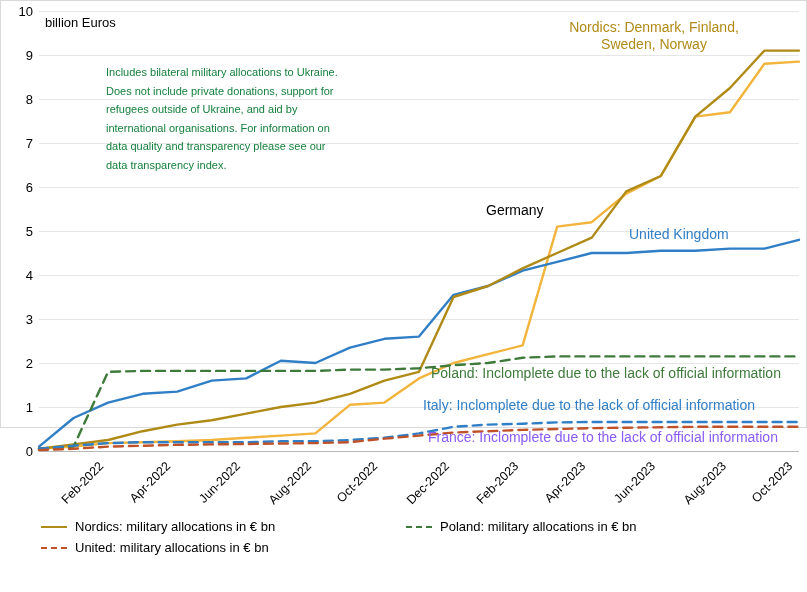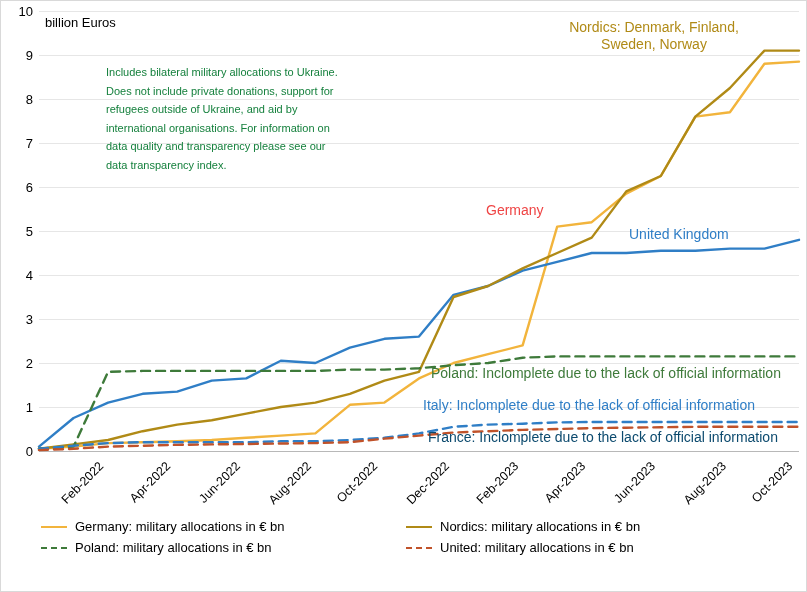--- a/index.html
+++ b/index.html
@@ -10,21 +10,21 @@
   body {
     width: 807px;
     height: 592px;
     font-family: "Liberation Sans", sans-serif;
     color: #000000;
     overflow: hidden;
   }
   #chart-root {
     position: relative;
     width: 807px;
-    height: 592px;
+    height: 428px;
     box-sizing: border-box;
     border: 1px solid #d9d9d9;
     background: #ffffff;
   }
   .plot-area {
     position: absolute;
     left: 38px;
     top: 10px;
     width: 760px;
     height: 440px;
@@ -180,35 +180,31 @@
     <div>international organisations.  For information on</div>
     <div>data quality and transparency please see our</div>
     <div>data transparency index.</div>
   </div>
 
   <div class="series-label multi" style="left:548px; top:18px; width:210px; color:#b08a16;">
     <div>Nordics: Denmark, Finland,</div>
     <div>Sweden, Norway</div>
   </div>
 
-  <div class="series-label" style="left:485px; top:201px; color:#ef4444;text-align:center;">Germany</div>
+  <div class="series-label" style="left:485px; top:201px; color:#000000;text-align:center;">Germany</div>
 
   <div class="series-label" style="left:628px; top:225px; color:#2f7ec6;text-align:center;">United Kingdom</div>
 
   <div class="series-label" style="left:430px; top:364px; color:#3e7a3a;">Poland: Inclomplete due to the lack of official information</div>
 
   <div class="series-label" style="left:422px; top:396px; color:#2f7ec6;">Italy: Inclomplete due to the lack of official information</div>
 
-  <div class="series-label" style="left:427px; top:428px; color:#0c4a6e;">France: Inclomplete due to the lack of official information</div>
+  <div class="series-label" style="left:427px; top:428px; color:#8b5cf6;">France: Inclomplete due to the lack of official information</div>
 
   <div class="legend" id="legend">
-      <div class="legend-item">
-        <span class="legend-swatch" style="border-top-style: solid; border-top-color: rgb(242, 180, 60);"></span>
-        <span>Germany: military allocations in € bn</span>
-      </div>
       <div class="legend-item">
         <span class="legend-swatch" style="border-top-style: solid; border-top-color: rgb(176, 138, 22);"></span>
         <span>Nordics: military allocations in € bn</span>
       </div>
       <div class="legend-item">
         <span class="legend-swatch" style="border-top-style: dashed; border-top-color: rgb(62, 122, 58);"></span>
         <span>Poland: military allocations in € bn</span>
       </div>
       <div class="legend-item">
         <span class="legend-swatch" style="border-top-style: dashed; border-top-color: rgb(192, 82, 42);"></span>

